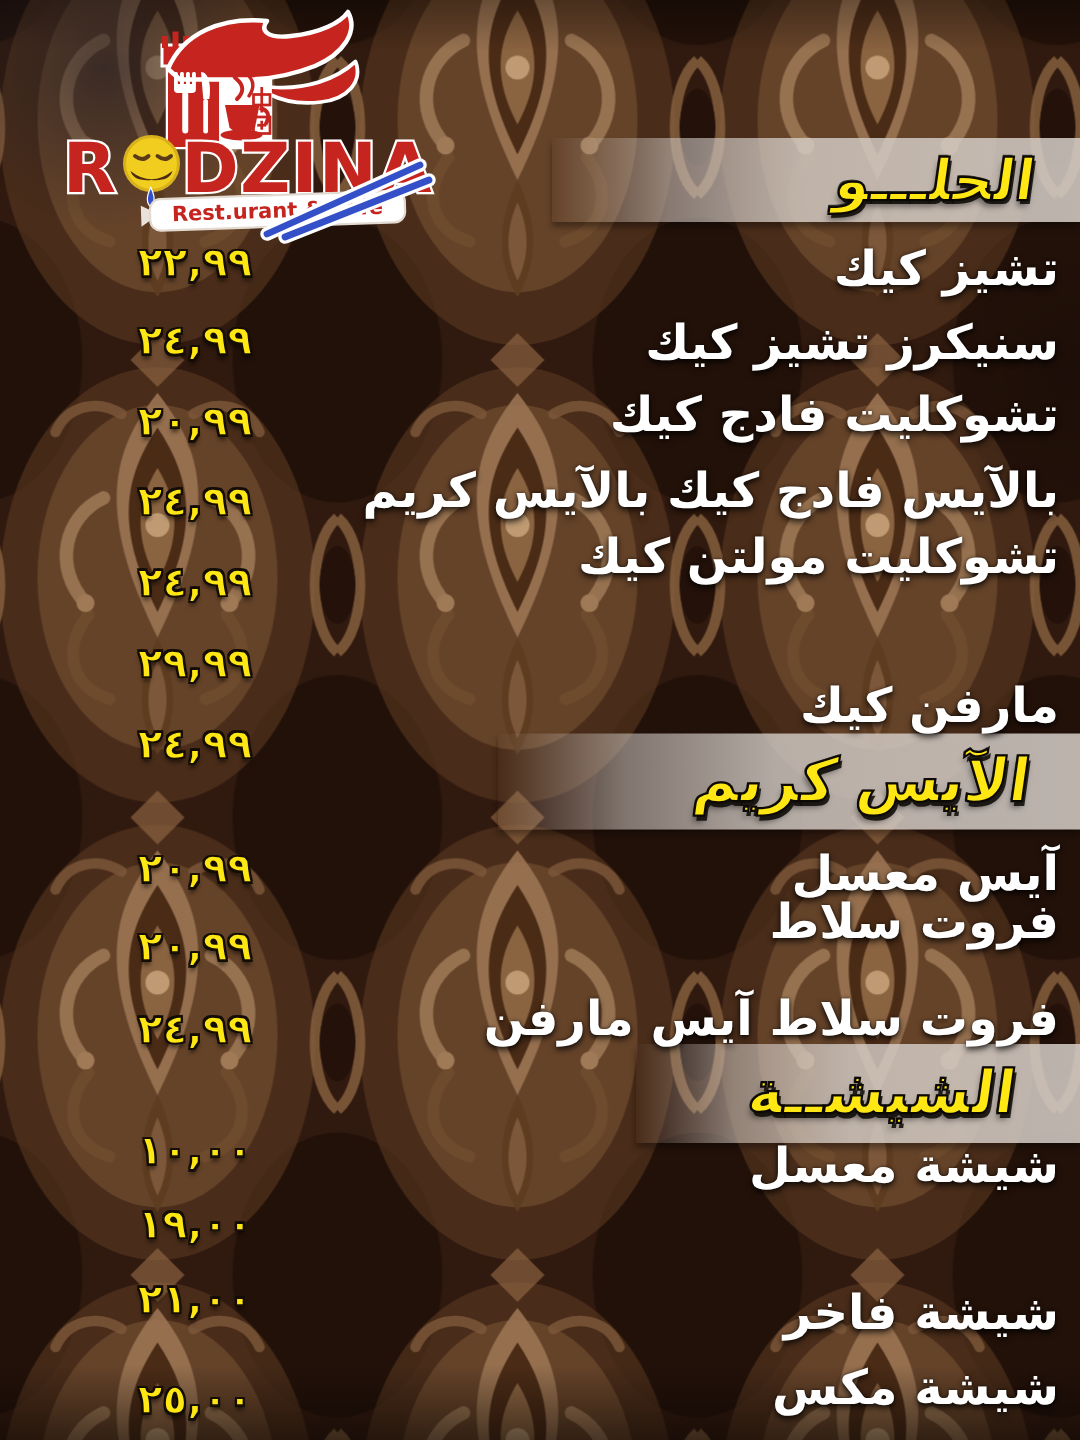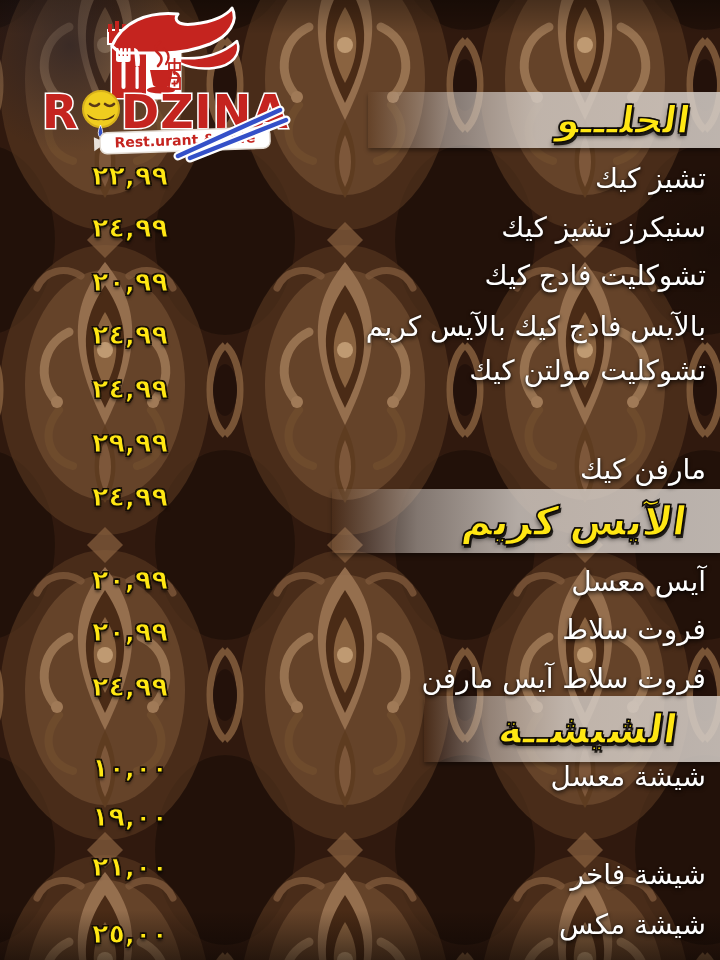--- a/index.html
+++ b/index.html
@@ -30,21 +30,21 @@
     font-weight:bold;font-size:38px;line-height:1;color:#ffe713;
     direction:rtl;white-space:nowrap;
     -webkit-text-stroke:1.5px #0d0a06;
     text-shadow:2px 3px 0 rgba(10,8,5,.85), -1px -1px 0 rgba(10,8,5,.7), 0 4px 4px rgba(0,0,0,.5);
     transform:skewX(-8deg);
   }
   .band-2 .band-title,.band-3 .band-title{font-size:40px;}
   
   .item-name{
     position:absolute;right:14px;direction:rtl;white-space:nowrap;
-    font-weight:normal;font-size:28px;line-height:34px;color:#ffffff;
+    font-weight:bold;font-size:32px;line-height:34px;color:#ffffff;
     text-shadow:0 2px 4px rgba(0,0,0,.8), 0 0 2px rgba(0,0,0,.55);
   }
   .item-price{
     position:absolute;left:90px;width:80px;text-align:center;direction:ltr;white-space:nowrap;
     font-weight:bold;font-size:27px;line-height:36px;color:#ffe713;
     -webkit-text-stroke:1px #140d05;
     text-shadow:1px 1px 0 #140d05,-1px 1px 0 #140d05,1px -1px 0 #140d05,-1px -1px 0 #140d05,0 3px 3px rgba(0,0,0,.55);
   }
   
   .logo{position:absolute;left:28px;top:6px;width:270px;height:150px;overflow:visible;}
@@ -184,21 +184,21 @@
   <div class="item-name" style="top:310px">بالآيس فادج كيك بالآيس كريم</div>
   <div class="item-price" style="top:317px">٢٤,٩٩</div>
   <div class="item-name" style="top:354px">تشوكليت مولتن كيك</div>
   <div class="item-price" style="top:371px">٢٤,٩٩</div>
   <div class="item-price" style="top:425px">٢٩,٩٩</div>
   <div class="item-name" style="top:453px">مارفن كيك</div>
   <div class="item-price" style="top:479px">٢٤,٩٩</div>
 
   <div class="item-name" style="top:565px">آيس معسل</div>
   <div class="item-price" style="top:562px">٢٠,٩٩</div>
-  <div class="item-name" style="top:613px">فروت سلاط</div>
+  <div class="item-name" style="top:597px">فروت سلاط</div>
   <div class="item-price" style="top:614px">٢٠,٩٩</div>
   <div class="item-name" style="top:662px">فروت سلاط آيس مارفن</div>
   <div class="item-price" style="top:669px">٢٤,٩٩</div>
 
   <div class="item-name" style="top:760px">شيشة معسل</div>
   <div class="item-price" style="top:750px">١٠,٠٠</div>
   <div class="item-price" style="top:799px">١٩,٠٠</div>
   <div class="item-name" style="top:858px">شيشة فاخر</div>
   <div class="item-price" style="top:849px">٢١,٠٠</div>
   <div class="item-name" style="top:908px">شيشة مكس</div>

